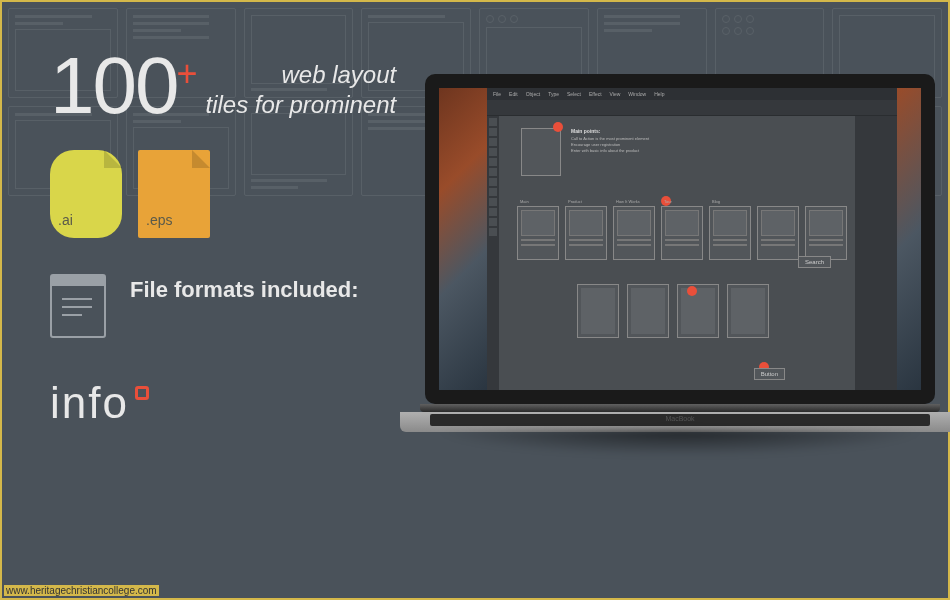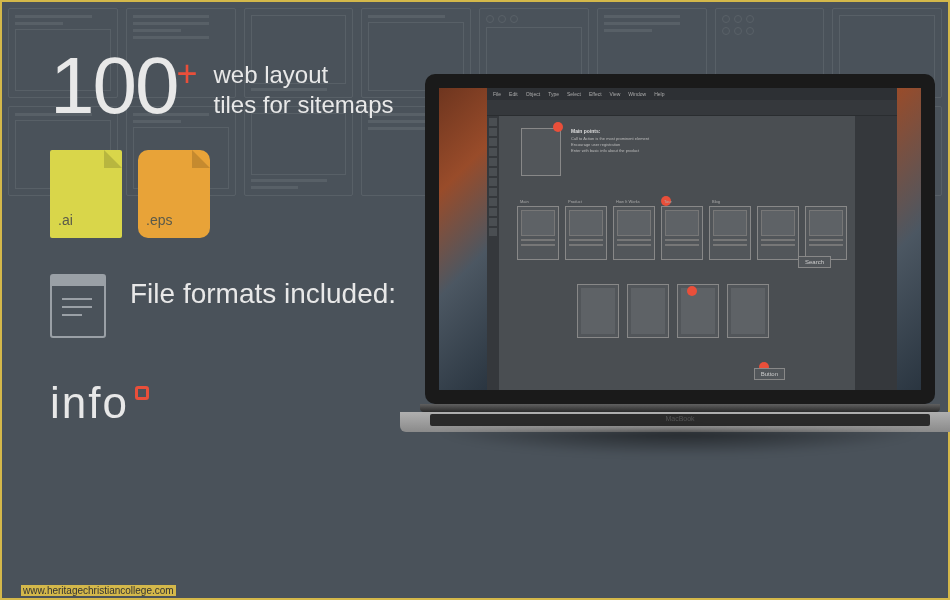--- a/index.html
+++ b/index.html
@@ -39,20 +39,21 @@
       position: absolute;
       inset: 0;
       border: 2px solid #d4b84a;
       pointer-events: none;
     }
     .content-left {
       position: absolute;
       left: 50px;
       top: 50px;
       width: 380px;
+      text-align: right;
     }
     .headline {
       display: flex;
       align-items: flex-start;
       gap: 16px;
       margin-bottom: 28px;
     }
     .num {
       font-size: 80px;
       font-weight: 200;
@@ -63,45 +64,46 @@
     .plus {
       color: #e94f3a;
       position: absolute;
       right: -18px;
       top: 8px;
       font-size: 36px;
       font-weight: 300;
     }
     .headline-text {
       margin-top: 10px;
-      margin-left: 20px;
+      margin-left: 12px;
       font-size: 24px;
       font-weight: 300;
       line-height: 1.25;
+      font-style: italic;
     }
     .file-icons {
       display: flex;
       gap: 16px;
       margin-bottom: 36px;
     }
     .file-icon {
       width: 72px;
       height: 88px;
       position: relative;
       border-radius: 2px;
     }
     .file-icon .fold {
       position: absolute;
       top: 0; right: 0;
       width: 18px; height: 18px;
       background: rgba(0,0,0,0.15);
       clip-path: polygon(0 0, 100% 100%, 0 100%);
     }
-    .file-icon.ai { background: #d9d64a; }
-    .file-icon.eps { background: #e8a338; border-radius: 10px; }
+    .file-icon.ai { background: #d9d64a; border-radius: 24px; }
+    .file-icon.eps { background: #e8a338; }
     .file-icon.svg { background: #e8e8e8; }
     .file-icon .label {
       position: absolute;
       bottom: 10px;
       left: 8px;
       font-size: 14px;
       color: #5a5a4a;
       font-weight: 400;
     }
     .file-icon.svg .label { color: #6a6a6a; }
@@ -128,22 +130,22 @@
     .doc-icon .ln {
       position: absolute;
       left: 10px;
       height: 2px;
       background: #9aa0a6;
     }
     .doc-icon .ln1 { top: 22px; width: 30px; }
     .doc-icon .ln2 { top: 30px; width: 30px; }
     .doc-icon .ln3 { top: 38px; width: 20px; }
     .formats-text {
-      font-size: 28px;
-      font-weight: 400;
+      font-size: 22px;
+      font-weight: 700;
       line-height: 1.45;
     }
     .vector-line {
       font-size: 22px;
       font-weight: 300;
       margin-bottom: 44px;
     }
     .brand {
       display: flex;
       align-items: baseline;
@@ -158,21 +160,21 @@
       width: 14px;
       height: 14px;
       border: 3px solid #e94f3a;
       border-radius: 3px;
       display: inline-block;
       position: relative;
       top: -18px;
     }
     .watermark {
       position: absolute;
-      left: 21px;
+      left: 4px;
       bottom: 4px;
       font-size: 10px;
       color: #333;
       background: #d4b84a;
       padding: 0 2px;
       z-index: 10;
     }
     
     .laptop {
       position: absolute;
@@ -482,21 +484,21 @@
 
 <div class="content-left">
 
   <div class="headline">
     <div class="num">
       <span>100</span>
       <span class="plus">+</span>
     </div>
     <div class="headline-text">
       <div>web layout</div>
-      <div>tiles for sitemaps</div>
+      <div>tiles for prominent</div>
     </div>
   </div>
 
   <div class="file-icons">
     <div class="file-icon ai">
       <div class="fold"></div>
       <div class="label">.ai</div>
     </div>
     <div class="file-icon eps">
       <div class="fold"></div>

